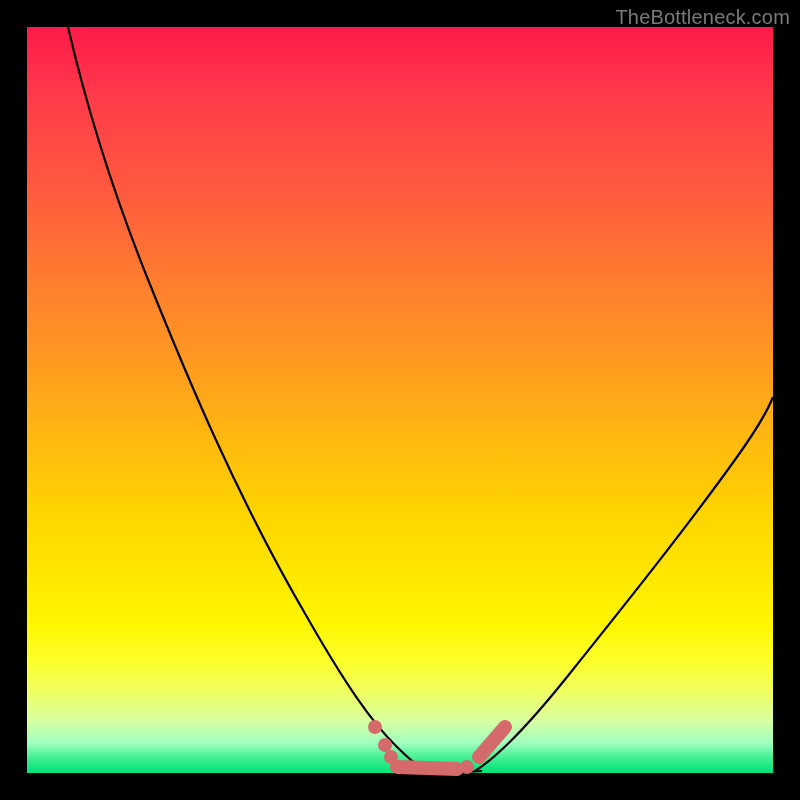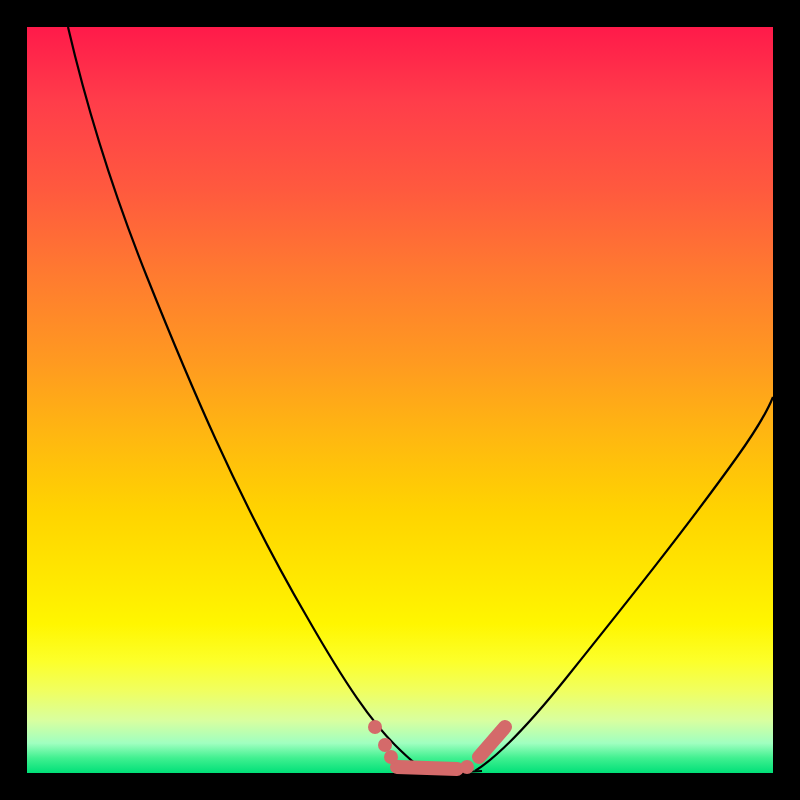--- a/index.html
+++ b/index.html
@@ -80,13 +80,14 @@
       <g>
         <line x1="370" y1="740" x2="430" y2="742" stroke="#d46a6a" stroke-width="14" stroke-linecap="round"></line>
         <line x1="452" y1="730" x2="478" y2="700" stroke="#d46a6a" stroke-width="14" stroke-linecap="round"></line>
         <circle cx="348" cy="700" r="7" fill="#d46a6a"></circle>
         <circle cx="358" cy="718" r="7" fill="#d46a6a"></circle>
         <circle cx="364" cy="730" r="7" fill="#d46a6a"></circle>
         <circle cx="440" cy="740" r="7" fill="#d46a6a"></circle>
       </g>
     </svg>
   </div>
+  <div class="watermark">TheBottleneck.com</div>
 </div>
 
 </body></html>

